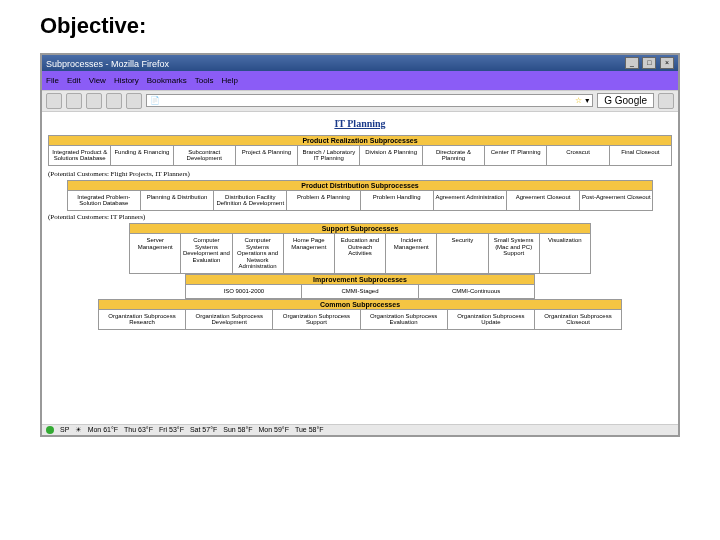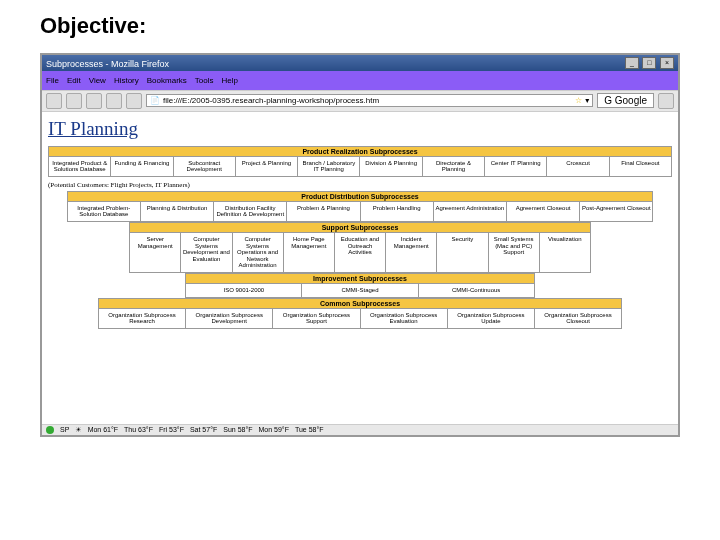--- a/index.html
+++ b/index.html
@@ -8,21 +8,21 @@
 .titlebar{background:linear-gradient(#4a6da7,#2a4d87);color:#fff;font-size:9px;padding:2px 4px;display:flex;justify-content:space-between;align-items:flex-end}
 .titlebar .controls span{display:inline-block;width:12px;height:10px;background:#ccc;margin-left:1px;border:1px solid #666;font-size:7px;text-align:center;line-height:10px;color:#000}
 .menubar{background:#8b5cf6;font-size:8px;padding:5px 4px;border-bottom:1px solid #ccc}
 .menubar span{margin-right:8px}
 .navbar{background:#e8e8e8;padding:2px 4px;display:flex;align-items:center;gap:4px;border-bottom:1px solid #ccc;font-size:8px}
 .navbtn{display:inline-block;width:14px;height:14px;background:#ddd;border:1px solid #aaa;border-radius:2px}
 .urlbox{flex:1;background:#fff;border:1px solid #999;padding:1px 3px;font-size:8px;display:flex;align-items:center;gap:3px}
 .star{color:#e6b800}
 .gobox{background:#fff;border:1px solid #999;padding:1px 6px;font-size:10px}
 .content{background:#fff;padding:6px;height:300px;overflow:hidden}
-.page-title{text-align:left;color:#1a3a8a;font-weight:normal;font-size:19px;font-family:'Times New Roman',serif;text-decoration:underline;margin-bottom:6px}
+.page-title{text-align:center;color:#1a3a8a;font-weight:bold;font-size:10px;font-family:'Times New Roman',serif;text-decoration:underline;margin-bottom:6px}
 .section-header{background:#f5c542;text-align:center;font-size:7px;font-weight:bold;padding:1px;border:1px solid #999}
 .row{display:flex;border:1px solid #999;border-top:none}
 .cell{flex:1;border-right:1px solid #999;font-size:6px;text-align:center;padding:3px 1px;line-height:1.1}
 .cell:last-child{border-right:none}
 .subtitle{text-align:left;font-size:7px;margin:2px 0;font-family:'Times New Roman',serif}
 .block{margin-bottom:4px}
 .block.w90{margin:0 3%}
 .block.w70{margin:0 13%}
 .block.w50{margin:0 22%}
 .block.w80{margin:0 8%}
@@ -47,21 +47,20 @@
   </div>
   <div class="menubar" id="menubar"><span>File</span><span>Edit</span><span>View</span><span>History</span><span>Bookmarks</span><span>Tools</span><span>Help</span></div>
   <div class="navbar">
     <span class="navbtn"></span>
     <span class="navbtn"></span>
     <span class="navbtn"></span>
     <span class="navbtn"></span>
     <span class="navbtn"></span>
     <div class="urlbox">
       <span>📄</span>
-      <span>file:///E:/2005-0395.research-planning-workshop/process.htm</span>
       <span style="margin-left:auto" class="star">☆</span>
       <span>▾</span>
     </div>
     <div class="gobox">
       <span>G</span>
       <span>Google</span>
     </div>
     <span class="navbtn"></span>
   </div>
 
@@ -90,20 +89,21 @@
             <div class="cell">Integrated Problem-Solution Database</div>
             <div class="cell">Planning &amp; Distribution</div>
             <div class="cell">Distribution Facility Definition &amp; Development</div>
             <div class="cell">Problem &amp; Planning</div>
             <div class="cell">Problem Handling</div>
             <div class="cell">Agreement Administration</div>
             <div class="cell">Agreement Closeout</div>
             <div class="cell">Post-Agreement Closeout</div>
           </div>
         </div>
+        <div class="subtitle">(Potential Customers: IT Planners)</div>
         <div class="block w70">
           <div class="section-header">Support Subprocesses</div>
           <div class="row">
             <div class="cell">Server Management</div>
             <div class="cell">Computer Systems Development and Evaluation</div>
             <div class="cell">Computer Systems Operations and Network Administration</div>
             <div class="cell">Home Page Management</div>
             <div class="cell">Education and Outreach Activities</div>
             <div class="cell">Incident Management</div>
             <div class="cell">Security</div>

